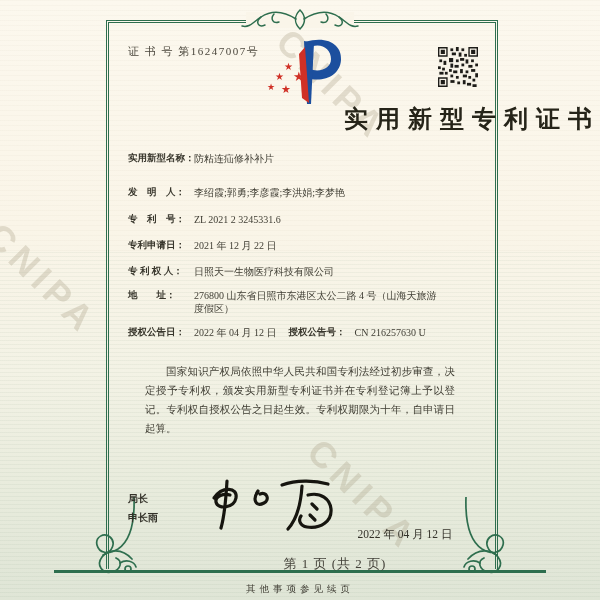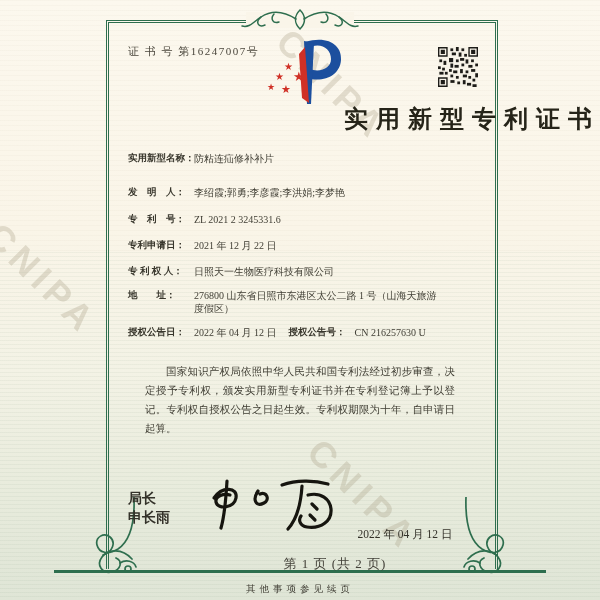--- a/index.html
+++ b/index.html
@@ -43,21 +43,21 @@
   .flabel{display:inline-block;width:66px;font-size:9.5px;font-weight:bold;
     vertical-align:top;white-space:nowrap;color:#38362c;}
   .fvalue{display:inline-block;vertical-align:top;max-width:252px;color:#3f3d33;}
   .grant{display:flex;}
   .grant .pair2{margin-left:12px;}
   
   .paras{position:absolute;left:128px;top:345px;width:344px;font-size:10.5px;
     line-height:19px;text-align:justify;color:#3e3c32;}
   .paras p{margin:17px;text-indent:21px;}
   
-  .signer{position:absolute;left:128px;top:489px;font-size:14px;font-weight:bold;
+  .signer{position:absolute;left:128px;top:489px;font-size:10px;font-weight:bold;
     line-height:19px;color:#34322a;}
   .sig{position:absolute;left:196px;top:476px;}
   .issue-date{position:absolute;left:330px;top:527px;width:150px;text-align:center;
     font-size:11.5px;color:#34322a;}
   .pageinfo{position:absolute;left:106px;top:555px;width:386px;text-align:center;
     font-size:13px;letter-spacing:1px;color:#44423a;margin-left:36px;}
   .footnote{position:absolute;left:0;right:0;top:583px;text-align:center;
     font-size:9.5px;letter-spacing:4px;color:#3e3c33;}
   svg{display:block;}
 </style>
@@ -188,21 +188,21 @@
   <div class="frow">
     <span class="flabel">专　利　号：</span><span class="fvalue">ZL 2021 2 3245331.6</span>
   </div>
   <div class="frow">
     <span class="flabel">专利申请日：</span><span class="fvalue">2021 年 12 月 22 日</span>
   </div>
   <div class="frow m-sm">
     <span class="flabel">专 利 权 人：</span><span class="fvalue">日照天一生物医疗科技有限公司</span>
   </div>
   <div class="frow m-sm">
-    <span class="flabel">地　　址：</span><span class="fvalue">276800 山东省日照市东港区太公二路 1 号（山海天旅游度假区）</span>
+    <span class="flabel">地　　址：</span><span class="fvalue">276800 山东省日照市东港区太公二路 4 号（山海天旅游度假区）</span>
   </div>
   <div class="frow grant">
     <span>
       <span class="flabel">授权公告日：</span><span class="fvalue">2022 年 04 月 12 日</span>
     </span>
     <span class="pair2">
       <span class="flabel">授权公告号：</span><span class="fvalue">CN 216257630 U</span>
     </span>
   </div>
 </div>

